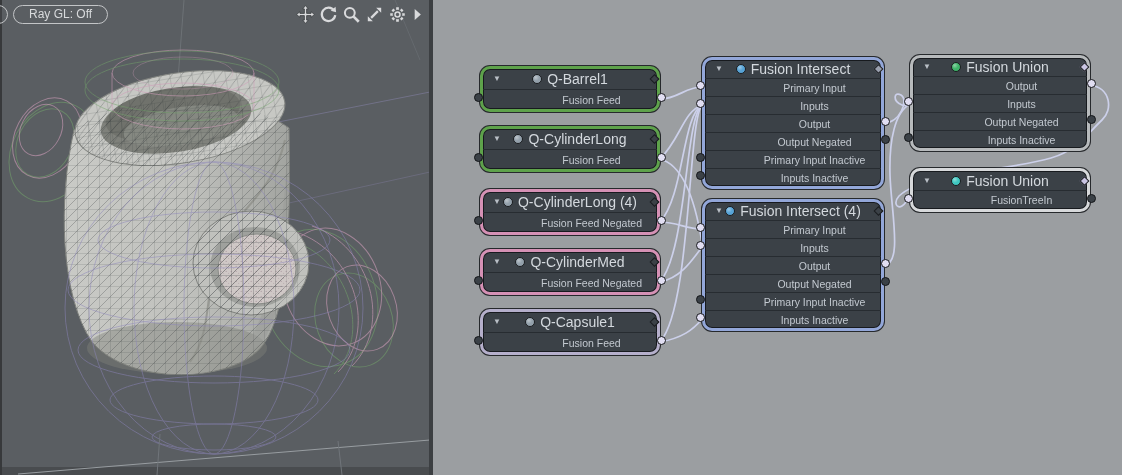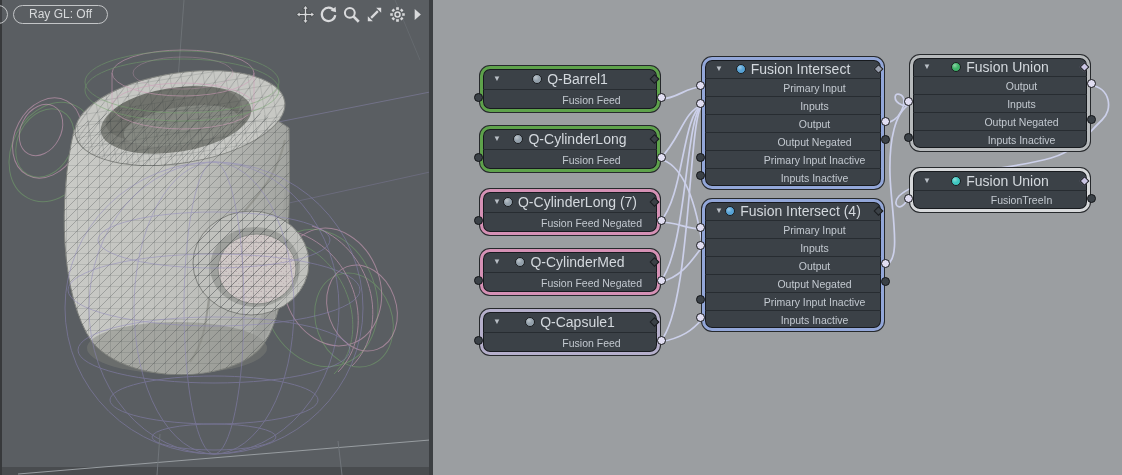--- a/index.html
+++ b/index.html
@@ -219,21 +219,21 @@
           <div class="nrow" style="height: 20px;">
             <span>Fusion Feed</span>
           </div>
           <span class="port p-dark" style="top: 24px; left: -9px;"></span>
           <span class="port p-light" style="top: 24px; right: -9px;"></span>
         </div>
         <div class="node" style="left: 47px; top: 189px; width: 180px; height: 46px; --bc: #d591b5;">
           <div class="nhdr" style="height: 20px;">
             <span class="tri">▼</span>
             <span class="ball" style="--ic: #93a0ab;"></span>
-            <span class="ntitle">Q-CylinderLong (7)</span>
+            <span class="ntitle">Q-CylinderLong (4)</span>
             <span class="diamond d-hollow"></span>
           </div>
           <div class="nrow" style="height: 20px;">
             <span>Fusion Feed Negated</span>
           </div>
           <span class="port p-dark" style="top: 24px; left: -9px;"></span>
           <span class="port p-light" style="top: 24px; right: -9px;"></span>
         </div>
         <div class="node" style="left: 47px; top: 249px; width: 180px; height: 46px; --bc: #d591b5;">
           <div class="nhdr" style="height: 20px;">

